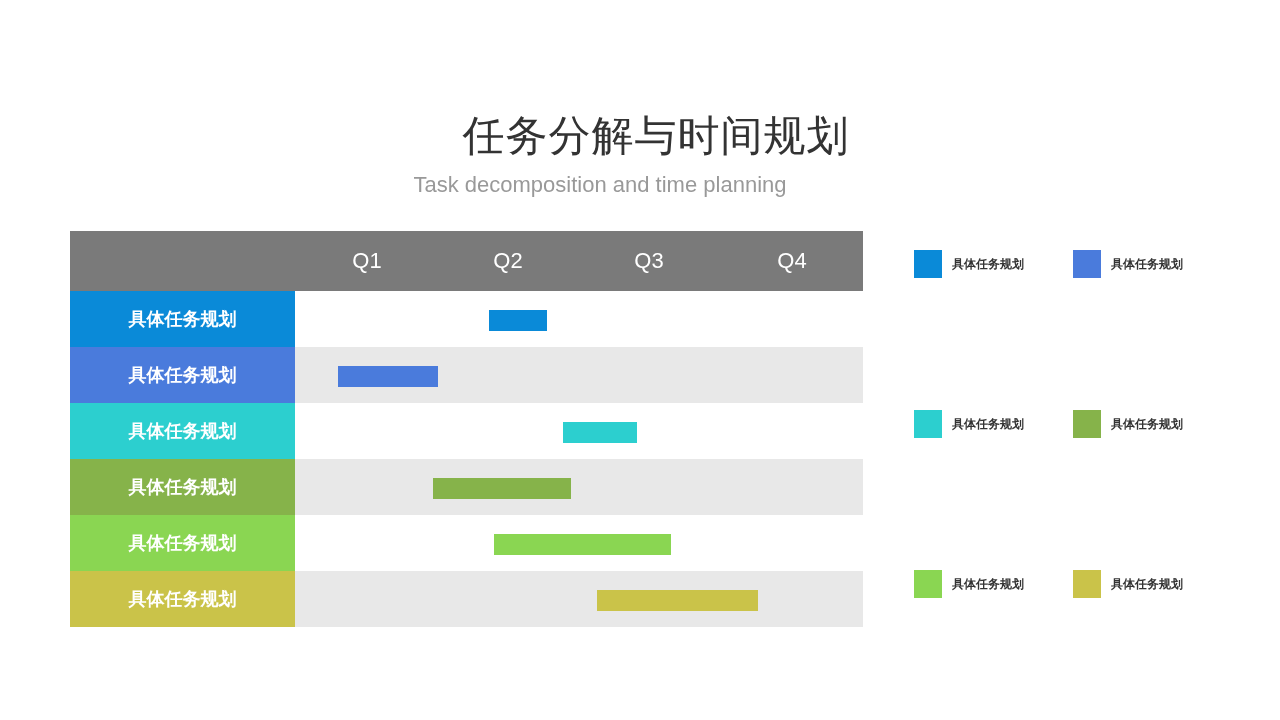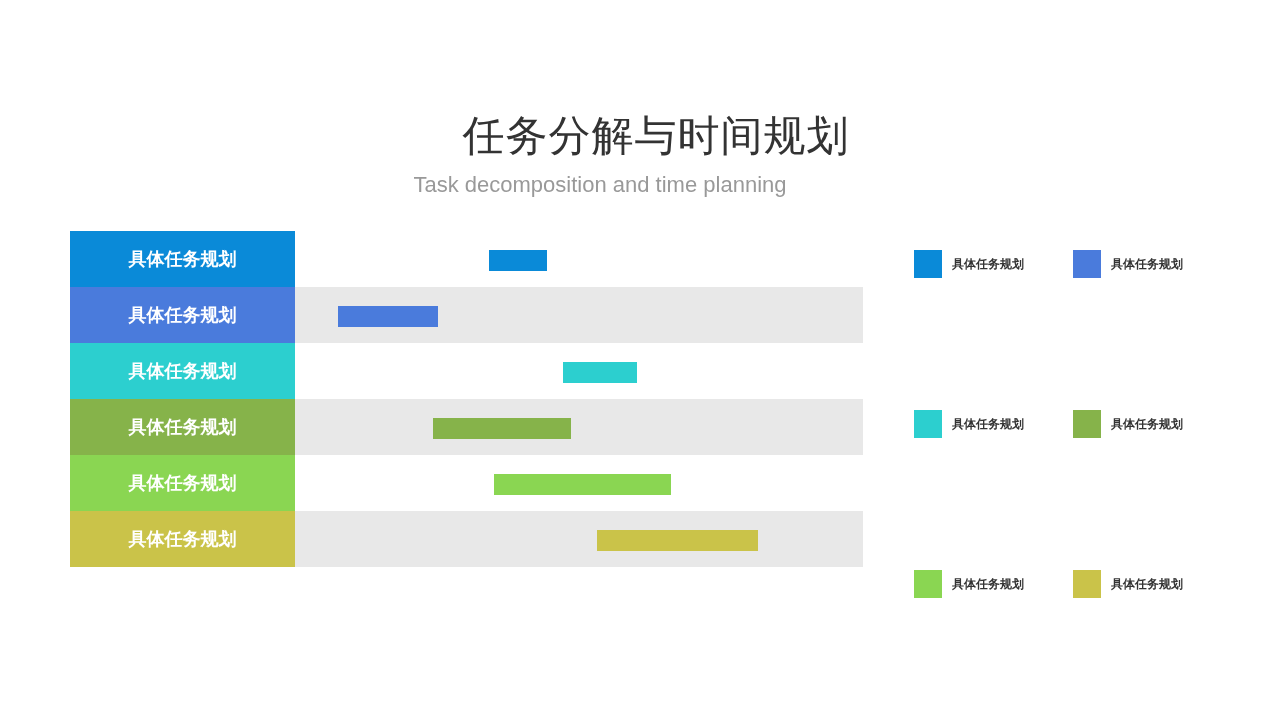--- a/index.html
+++ b/index.html
@@ -25,20 +25,26 @@
   .legend-text { position:absolute; left:38px; top:0; line-height:28px; font-size:12px; font-weight:bold;
                  color:#333333; white-space:nowrap; font-family:"DejaVu Sans",sans-serif; }
 </style>
 </head>
 <body>
 
 <div class="title">任务分解与时间规划</div>
 <div class="subtitle">Task decomposition and time planning</div>
 
 <div class="table">
+  <div class="header" id="hdr">
+      <div class="qlabel" style="left: 297px;">Q1</div>
+      <div class="qlabel" style="left: 438px;">Q2</div>
+      <div class="qlabel" style="left: 579px;">Q3</div>
+      <div class="qlabel" style="left: 722px;">Q4</div>
+    </div>
   <div id="rows">
       <div class="row plain">
         <div class="rowlabel" style="background: rgb(10, 138, 216);">具体任务规划</div>
         <div class="bar" style="left: 419px; width: 58px; background: rgb(10, 138, 216);"></div>
       </div>
       <div class="row alt">
         <div class="rowlabel" style="background: rgb(74, 123, 220);">具体任务规划</div>
         <div class="bar" style="left: 268px; width: 100px; background: rgb(74, 123, 220);"></div>
       </div>
       <div class="row plain">

